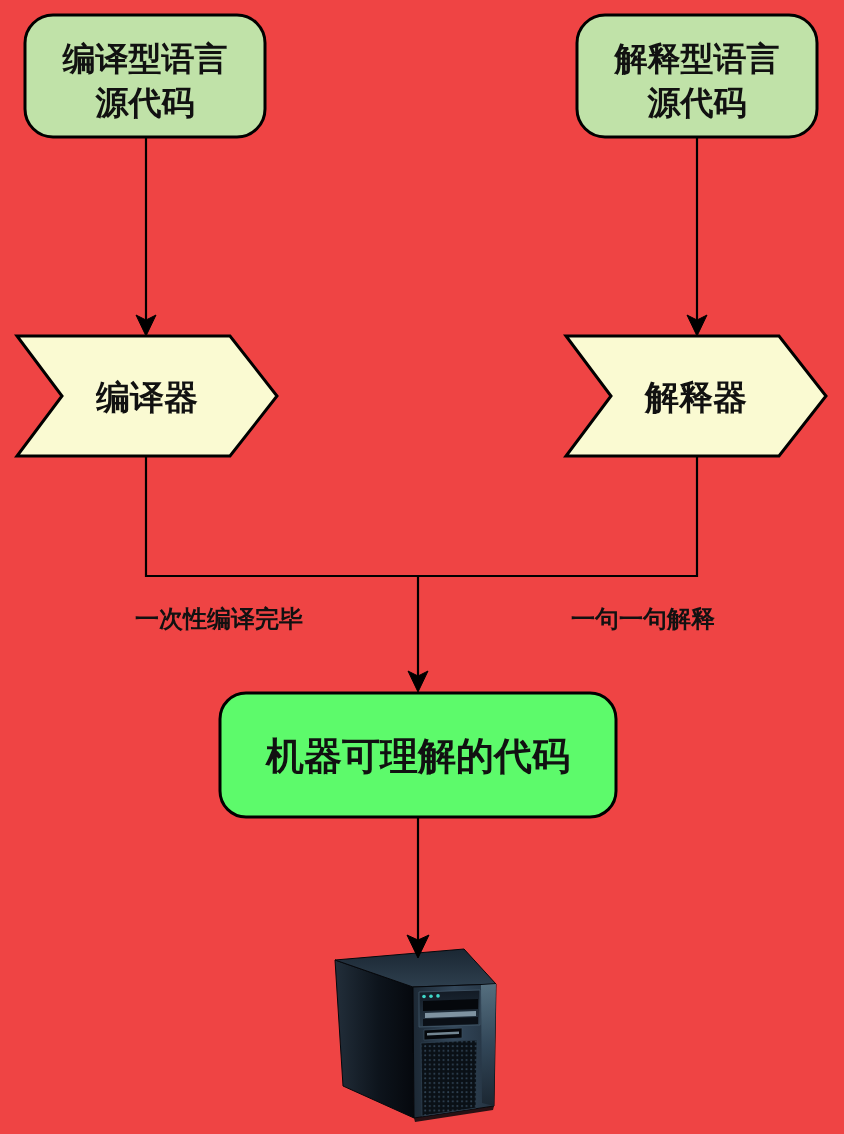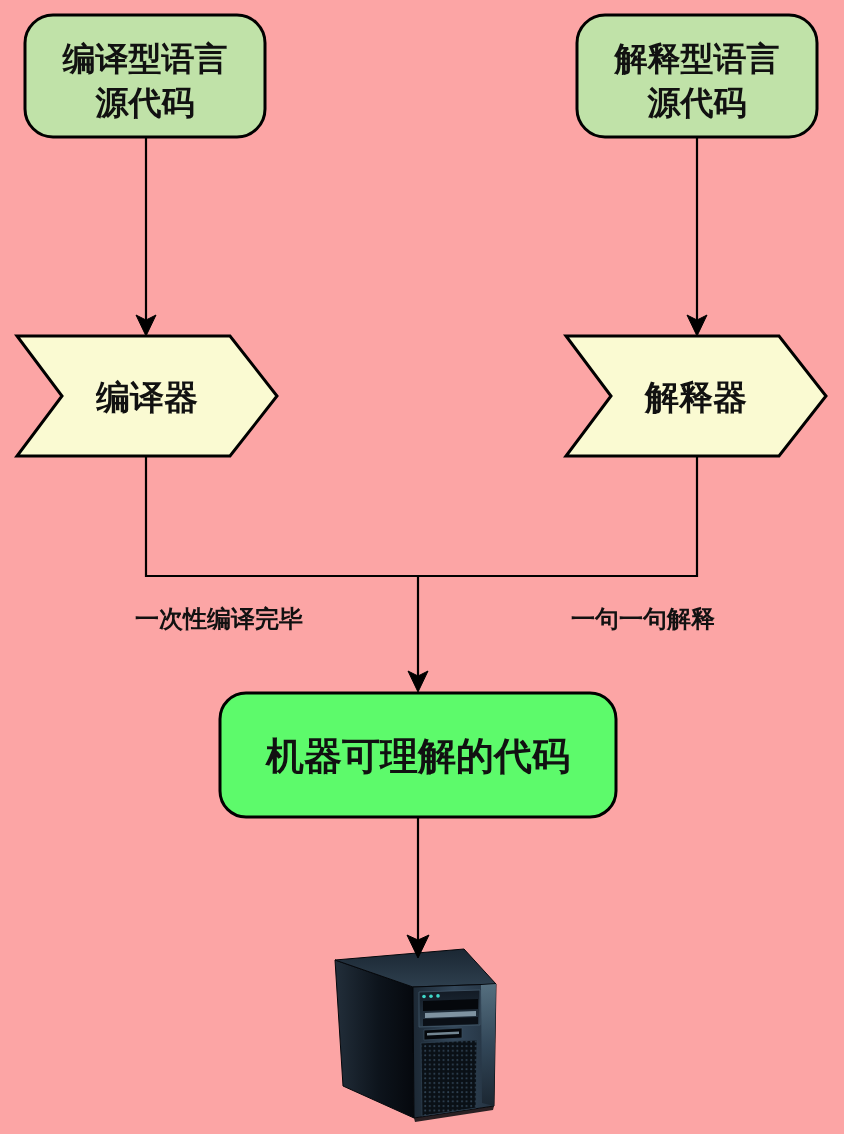--- a/index.html
+++ b/index.html
@@ -5,21 +5,21 @@
   html, body {
     margin: 0;
     padding: 0;
     background: #ffffff;
     font-family: "Liberation Sans", "DejaVu Sans", sans-serif;
   }
   .canvas {
     position: relative;
     width: 844px;
     height: 1134px;
-    background: #fca5a5;
+    background: #ef4444;
     overflow: hidden;
   }
   svg text {
     font-family: "Liberation Sans", "DejaVu Sans", sans-serif;
     font-weight: bold;
     fill: #111111;
     text-anchor: middle;
   }
   .shape {
     stroke: #000000;

